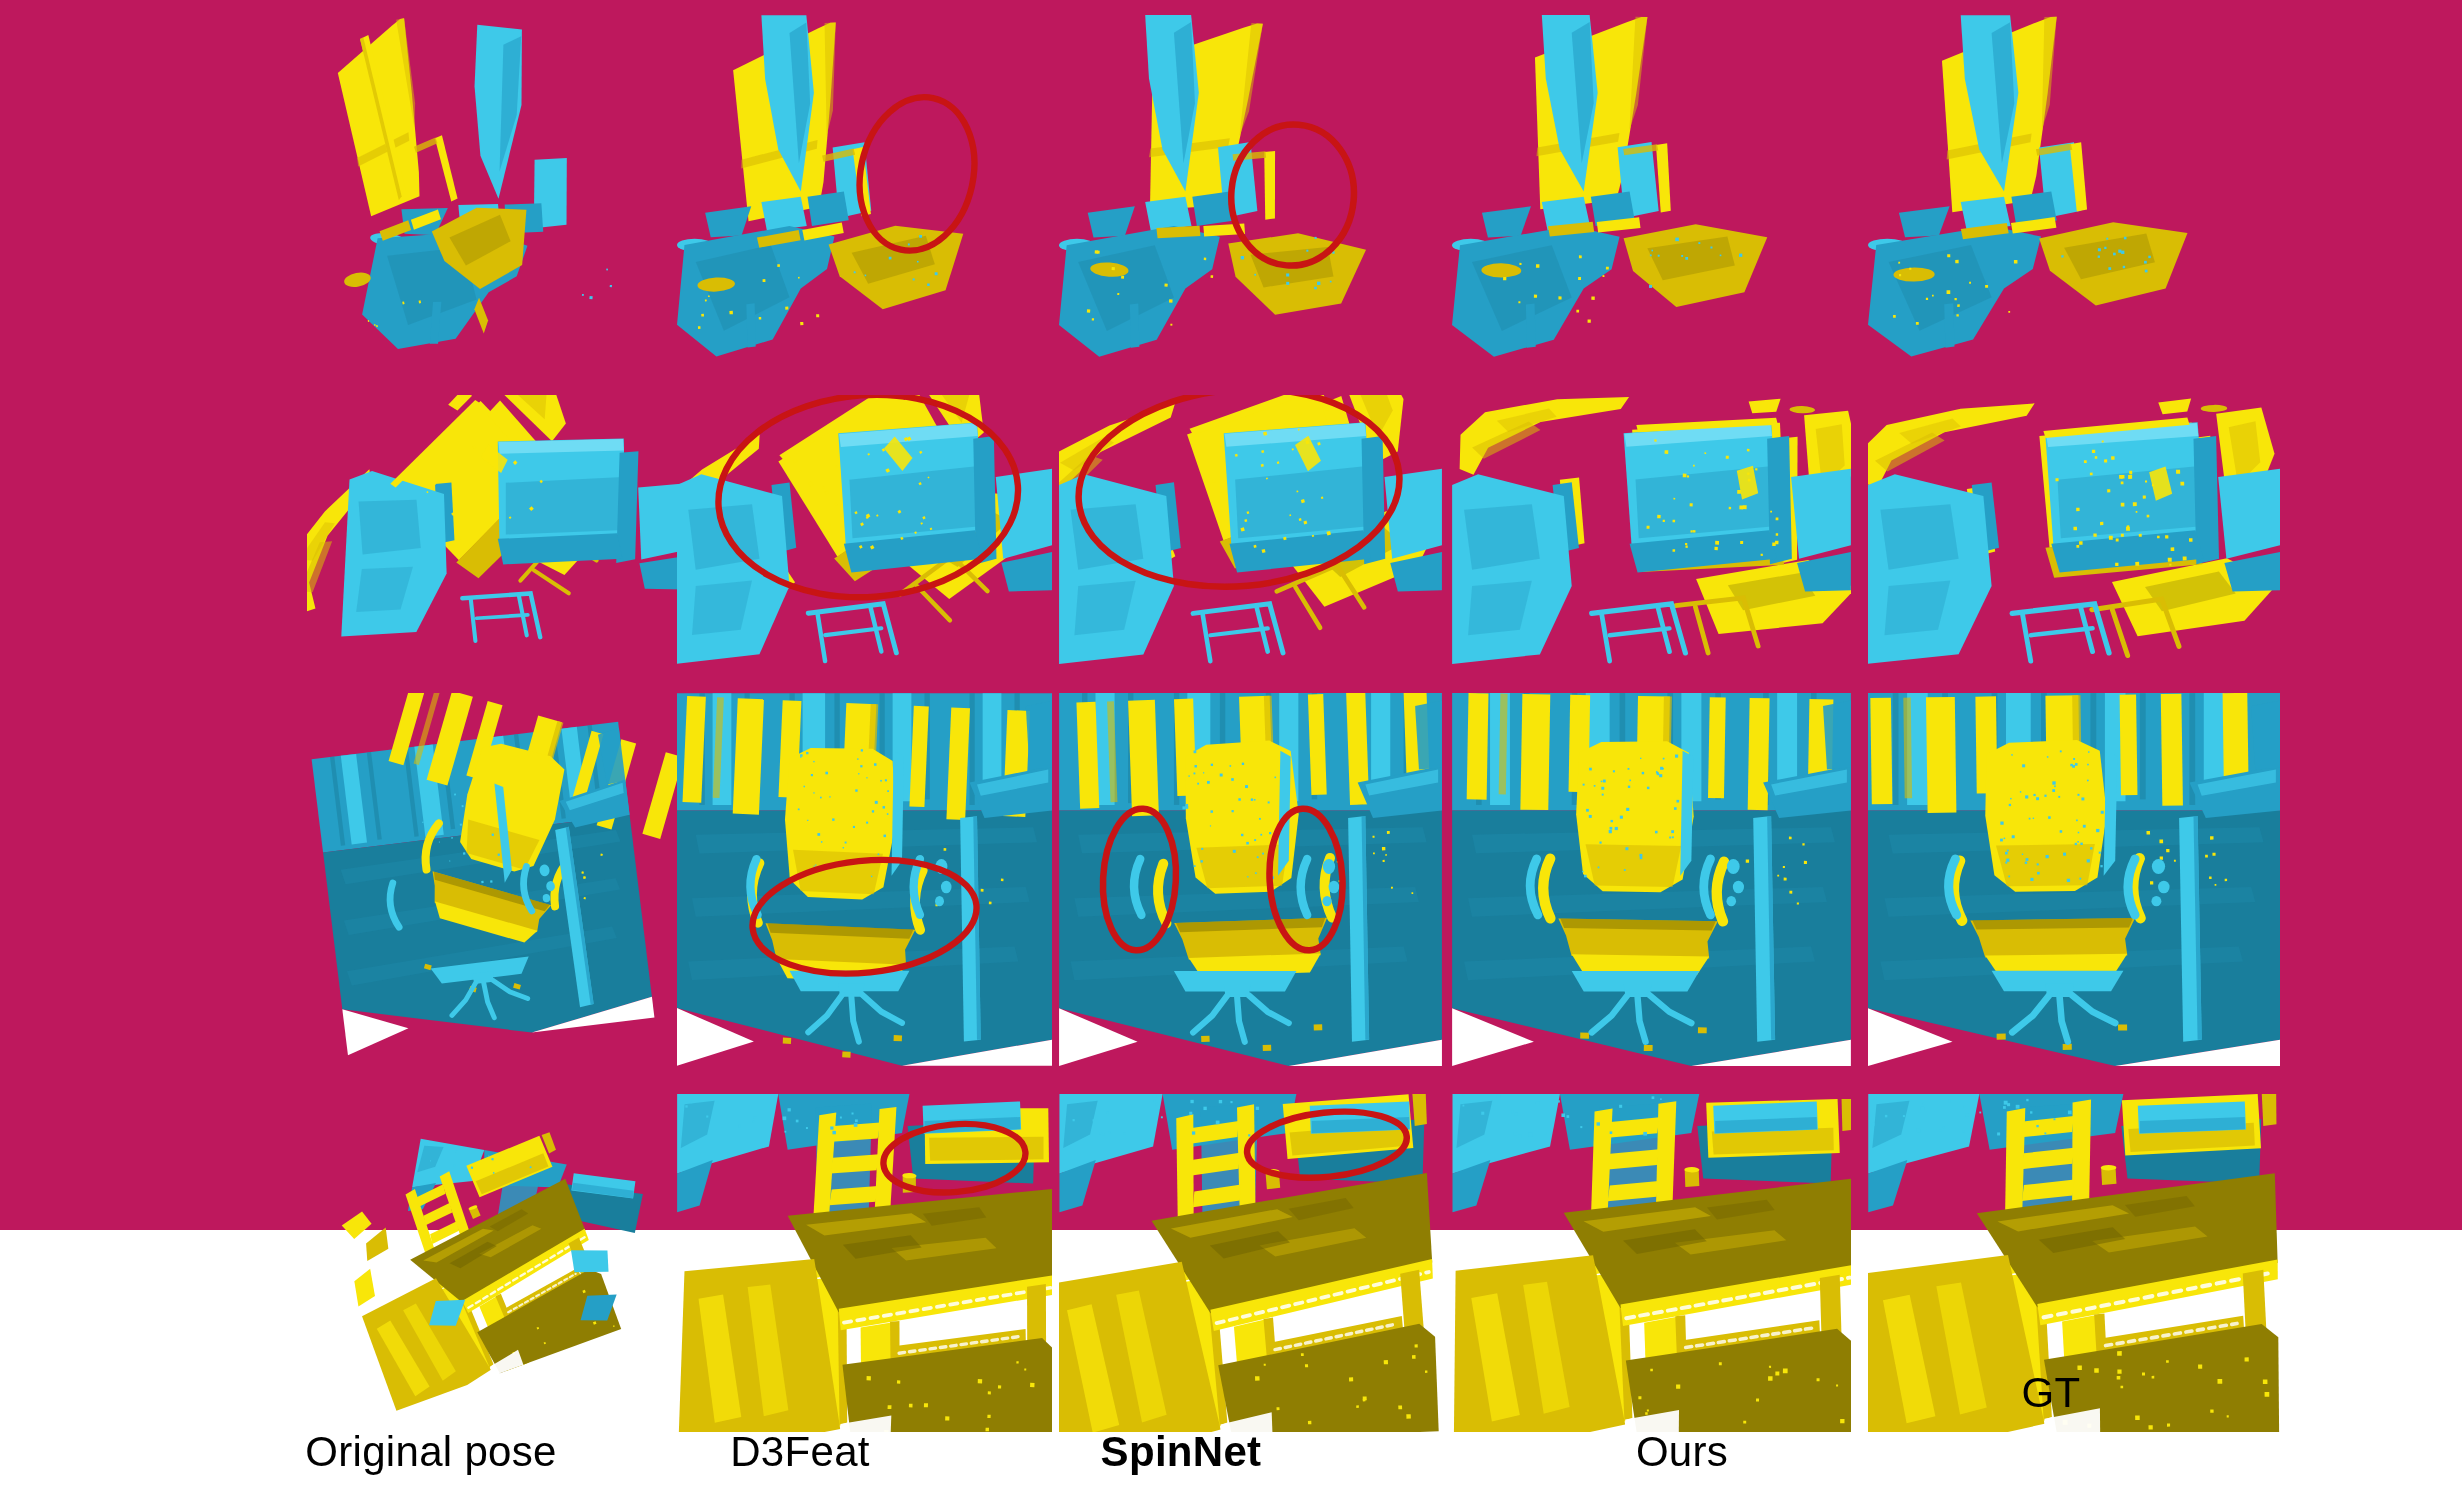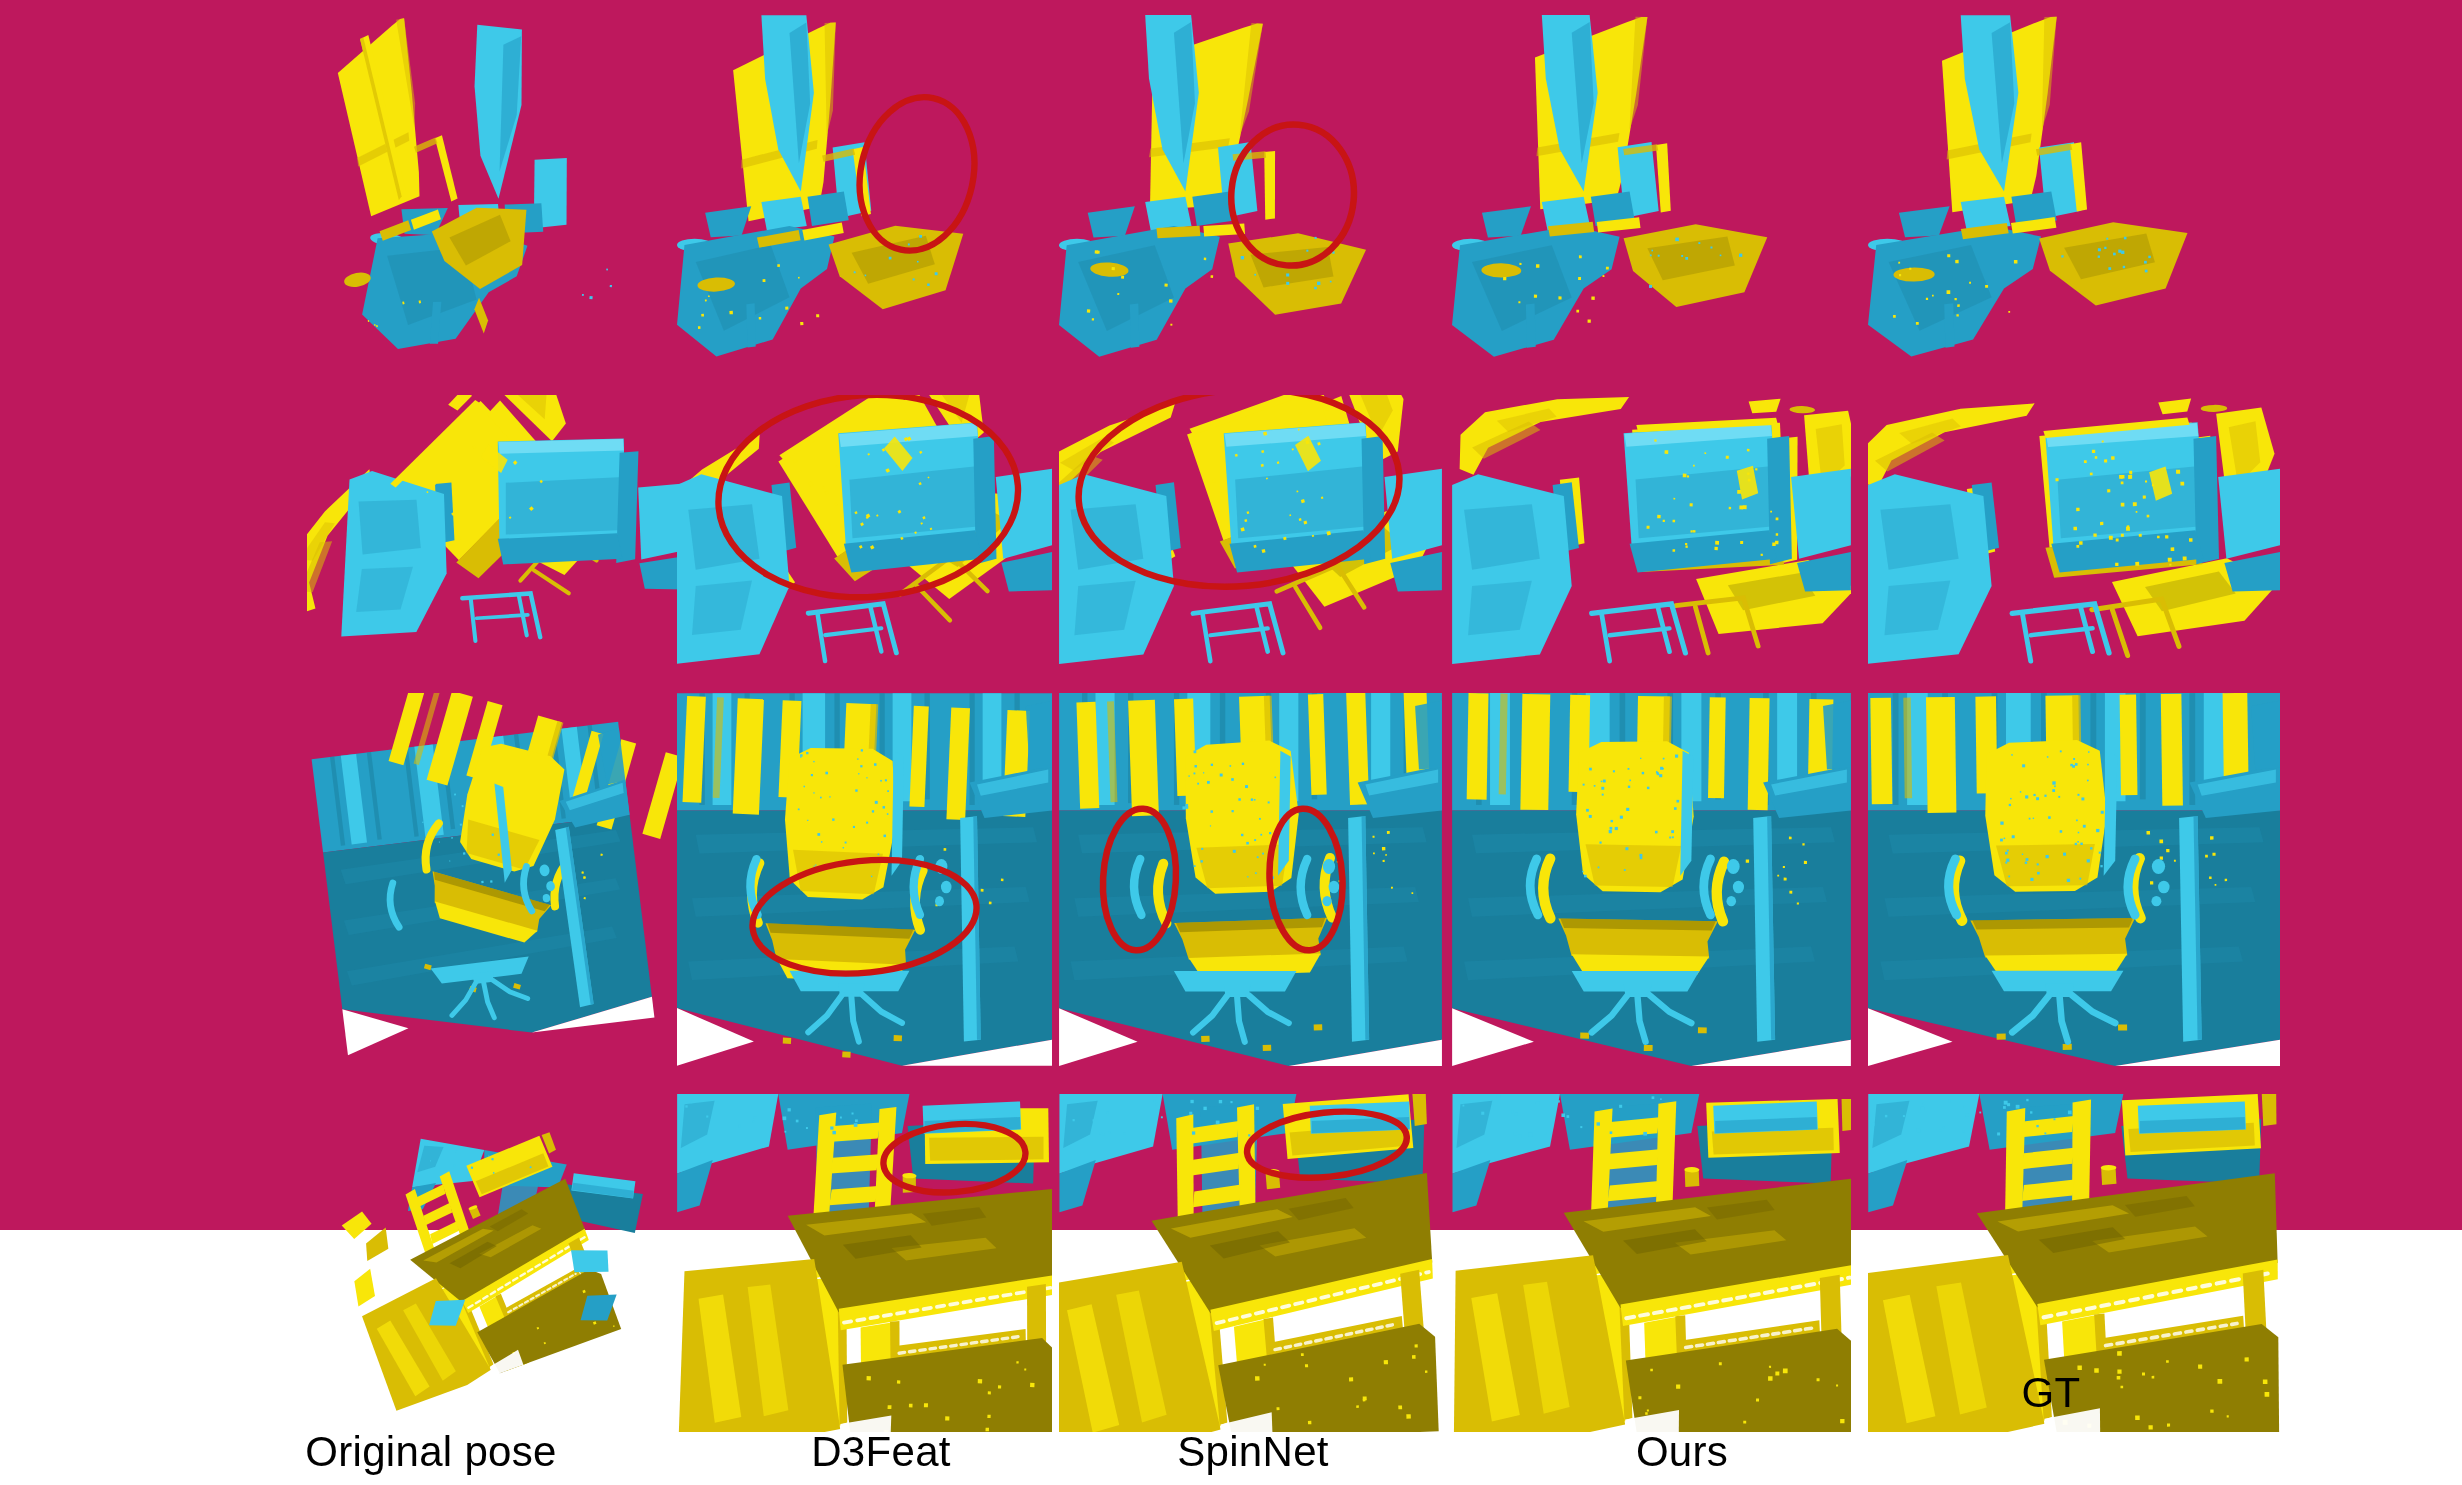--- a/index.html
+++ b/index.html
@@ -1657,19 +1657,19 @@
             <rect x="5.3" y="47.1" width="4.9" height="4.9" fill="#3EC9E9"></rect>
             <rect x="153.7" y="60.0" width="3.6" height="3.6" fill="#3EC9E9"></rect>
             <rect x="240.8" y="17.7" width="6.2" height="6.2" fill="#3EC9E9"></rect>
             <rect x="154.8" y="18.4" width="3.8" height="3.8" fill="#3EC9E9"></rect>
           </g>
         </svg>
       </div>
     </div>
   <div>
     <div class="col-label" id="lab0" style="left: 431px; top: 1429px; color: rgb(0, 0, 0);">Original pose</div>
-    <div class="col-label" id="lab1" style="left: 881px; top: 1429px; color: rgb(0, 0, 0);">D3Feat</div>
-    <div class="col-label" id="lab2" style="left: 1253px; top: 1429px; color: rgb(0, 0, 0);">SpinNet</div>
+    <div class="col-label" id="lab1" style="left: 800px; top: 1429px; color: rgb(0, 0, 0);">D3Feat</div>
+    <div class="col-label" id="lab2" style="left: 1181px; top: 1429px; color: rgb(0, 0, 0); font-weight: bold;">SpinNet</div>
     <div class="col-label" id="lab3" style="left: 1662px; top: 1429px; color: rgb(0, 0, 0); margin-left: 20px;">Ours</div>
     <div class="col-label" id="lab4" style="left: 2051px; top: 1370px; color: rgb(0, 0, 0);">GT</div>
   </div>
 </div>
 
 
 </body></html>

